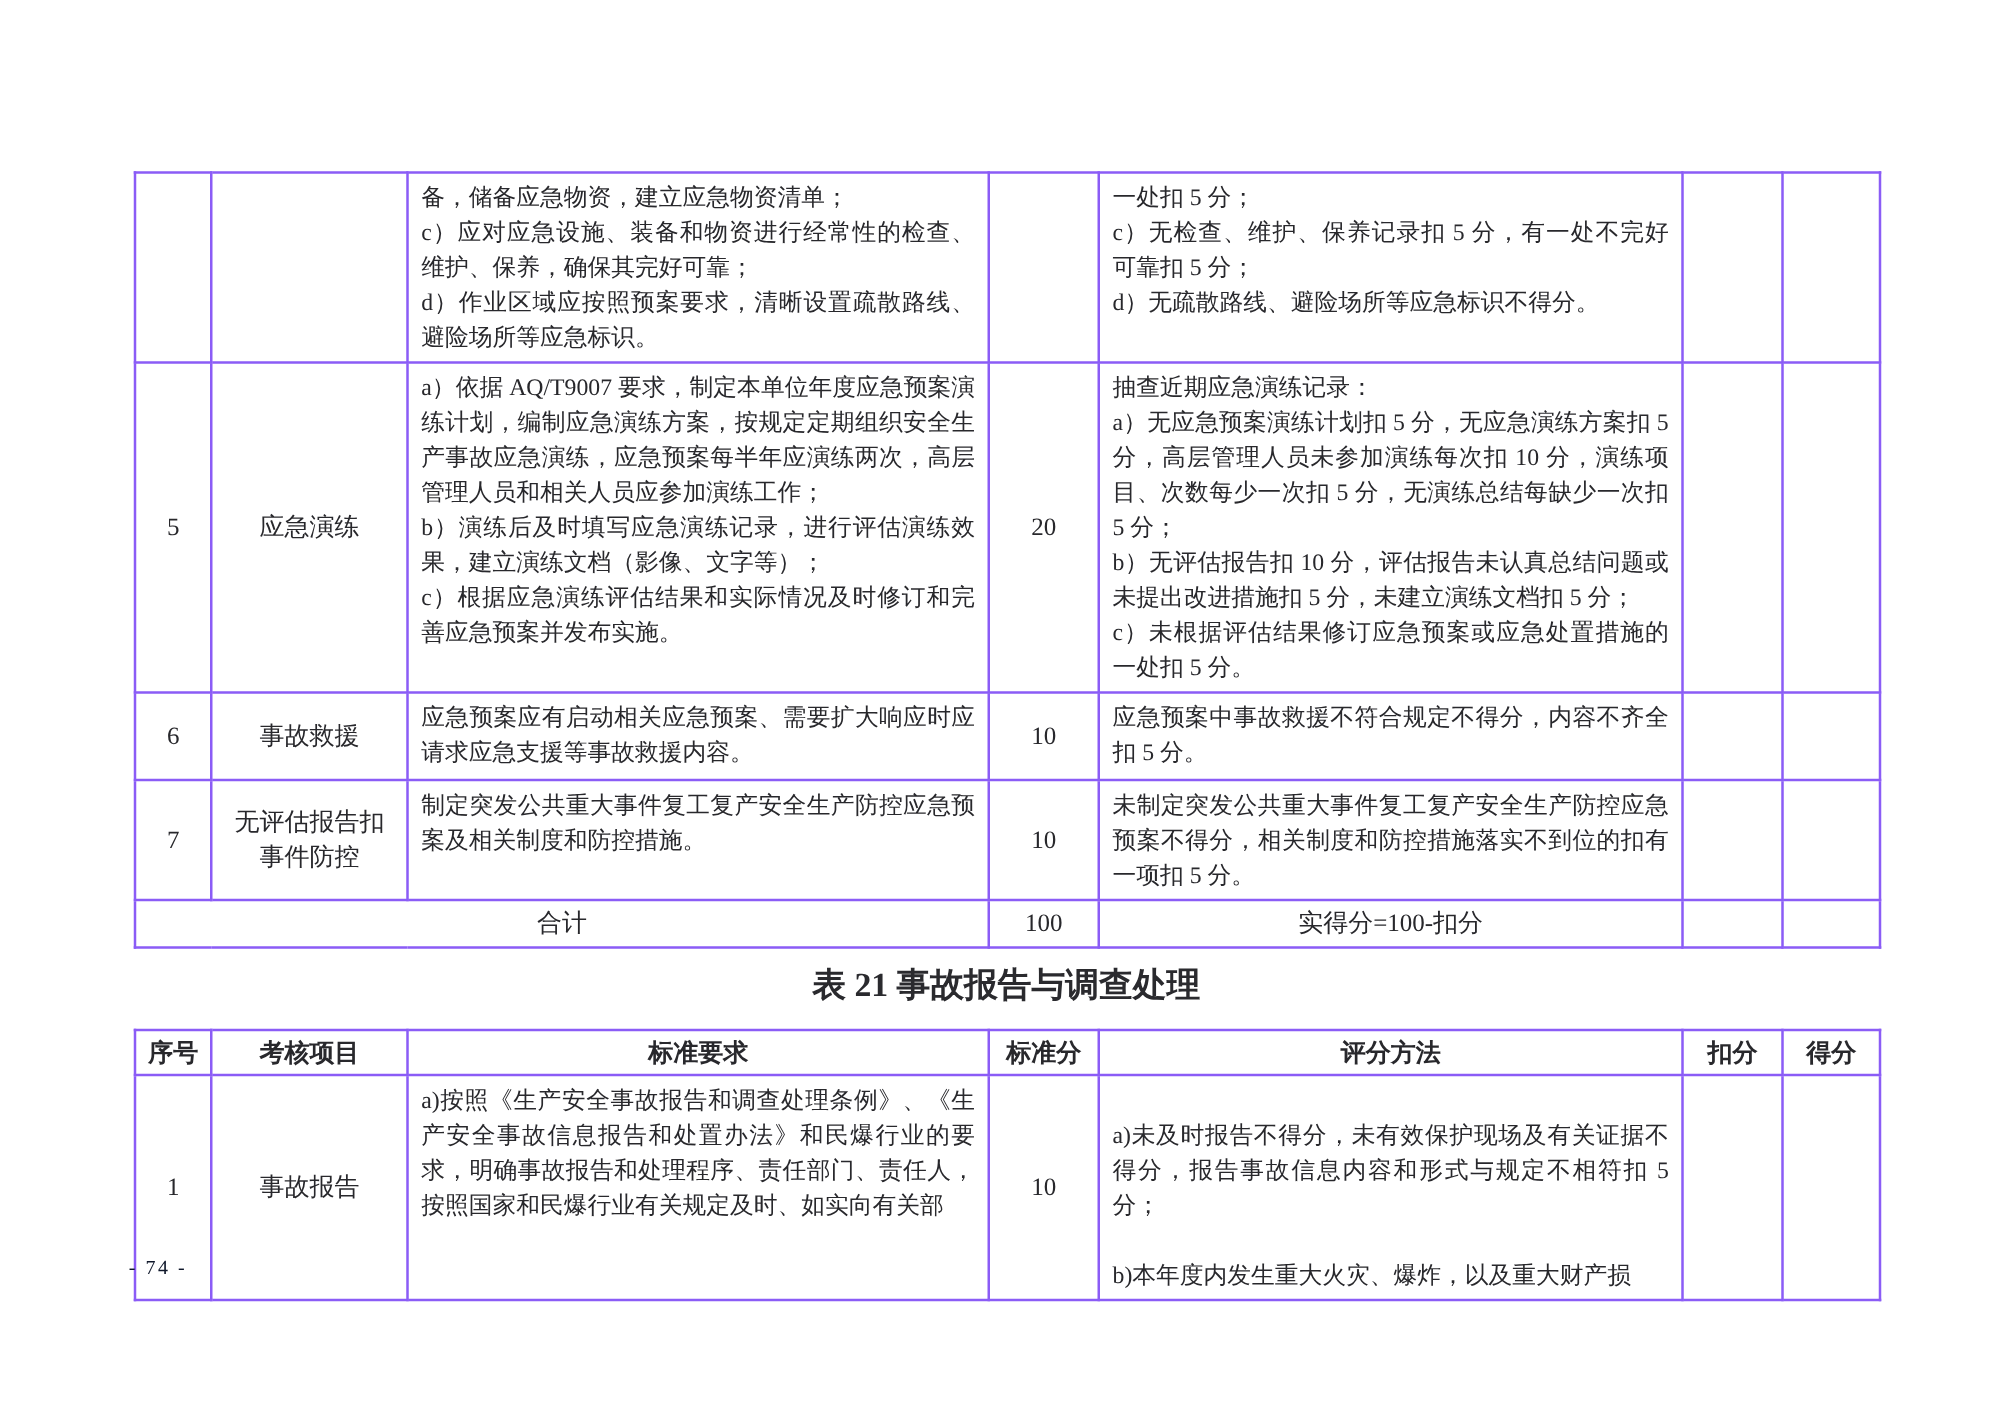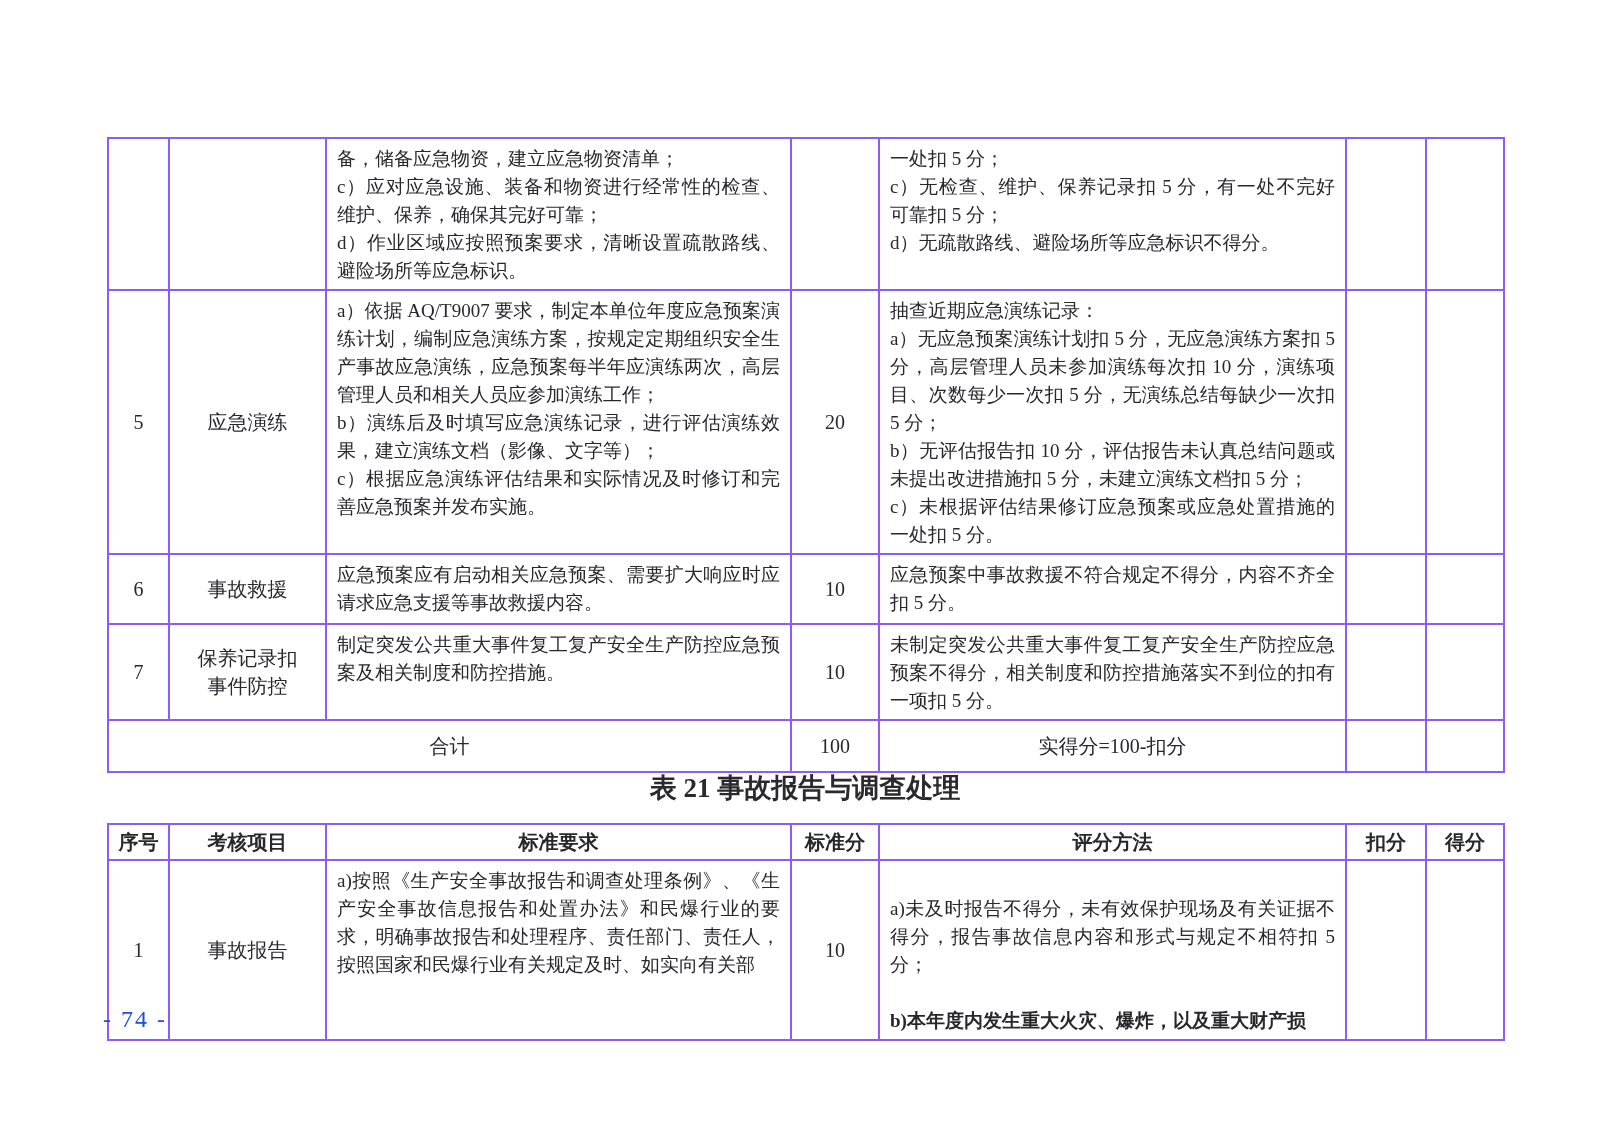--- a/index.html
+++ b/index.html
@@ -20,21 +20,21 @@
   .doc-table td,.doc-table th{
     border:2px solid #8b5cf6;
     overflow:hidden;
   }
   .t1{left:107px;top:137px;width:1396px;}
   .t2{left:107px;top:823px;width:1396px;}
   .r-cont{height:151px;}
   .r-main{height:262px;}
   .r-six{height:70px;}
   .r-seven{height:93px;}
-  .r-total{height:52px;}
+  .r-total{height:38px;}
   .r-head{height:36px;}
   .r-one{height:123px;}
   .c-mid{
     text-align:center;
     vertical-align:middle;
     white-space:pre-line;
     line-height:28px;
     font-size:20px;
   }
   .c-text{
@@ -43,35 +43,35 @@
     white-space:pre-line;
     line-height:28px;
     padding:6px 10px 4px 10px;
   }
   .r-head th{
     font-weight:bold;
     font-size:20px;
     text-align:center;
     vertical-align:middle;
   }
-  .bold-line{font-weight:bold;}
+  .bold-line{font-weight:normal;}
   .section-title{
     position:absolute;
     left:107px;top:770px;width:1396px;
     text-align:center;
     font-size:27px;
     font-weight:bold;
     color:#2a2a2e;
   }
   .page-number{
     position:absolute;
     left:103px;top:1006px;
-    font-size:24px;
+    font-size:16px;
     letter-spacing:2px;
-    color:#1d4ed8;
+    color:#0f172a;
   }
 </style>
 </head>
 <body>
 
 <div class="page">
 
   <table class="doc-table t1">
     <colgroup>
       <col style="width:61px">
@@ -114,21 +114,21 @@
         <td class="c-mid">6</td>
         <td class="c-mid">事故救援</td>
         <td class="c-text">应急预案应有启动相关应急预案、需要扩大响应时应请求应急支援等事故救援内容。</td>
         <td class="c-mid">10</td>
         <td class="c-text">应急预案中事故救援不符合规定不得分，内容不齐全扣 5 分。</td>
         <td class="c-mid"></td>
         <td class="c-mid"></td>
       </tr>
       <tr class="r-seven">
         <td class="c-mid">7</td>
-        <td class="c-mid">保养记录扣
+        <td class="c-mid">无评估报告扣
 事件防控</td>
         <td class="c-text">制定突发公共重大事件复工复产安全生产防控应急预案及相关制度和防控措施。</td>
         <td class="c-mid">10</td>
         <td class="c-text">未制定突发公共重大事件复工复产安全生产防控应急预案不得分，相关制度和防控措施落实不到位的扣有一项扣 5 分。</td>
         <td class="c-mid"></td>
         <td class="c-mid"></td>
       </tr>
       <tr class="r-total">
         <td class="c-mid" colspan="3">合计</td>
         <td class="c-mid">100</td>

